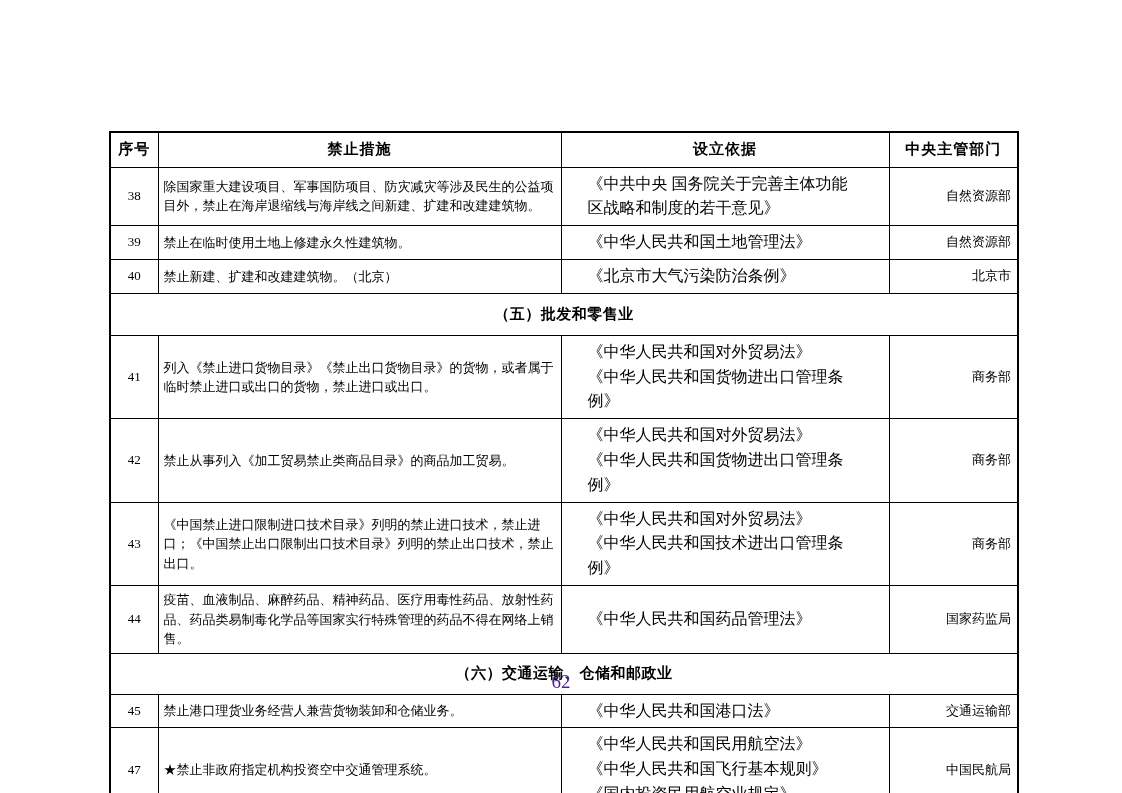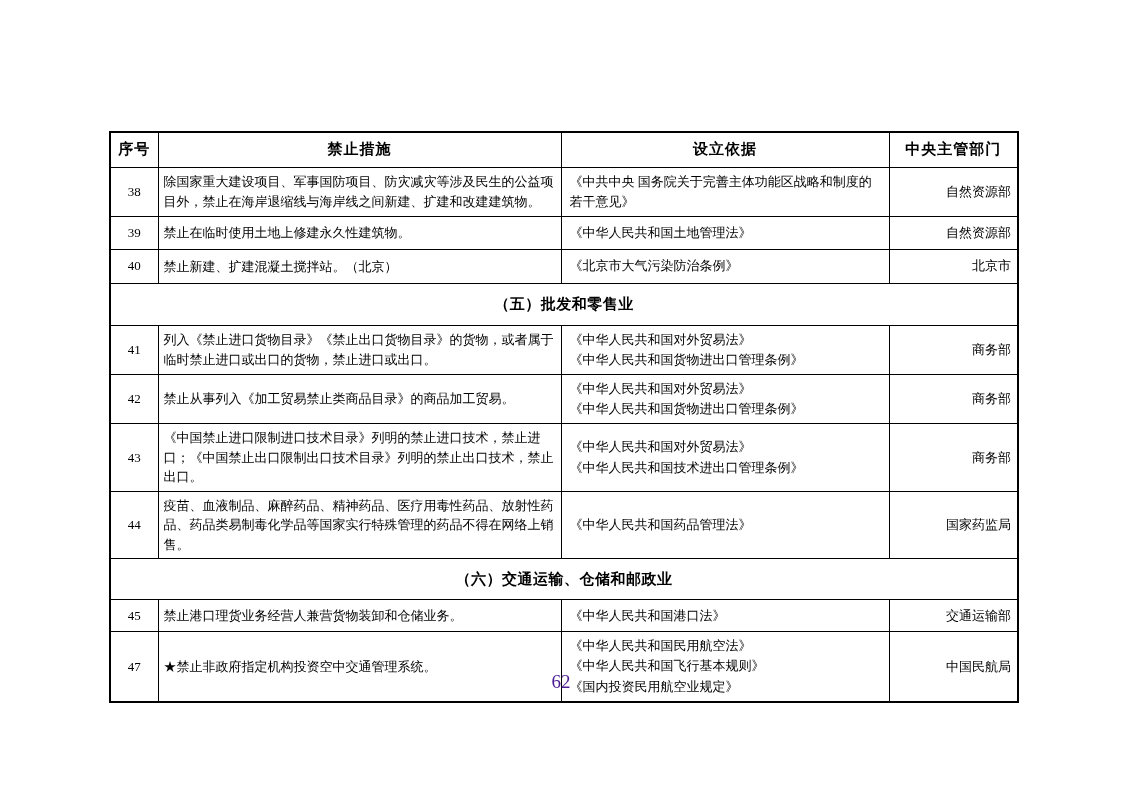--- a/index.html
+++ b/index.html
@@ -14,21 +14,21 @@
   }
   table.doc th, table.doc td { border:1px solid #000; vertical-align:middle; }
 
   th.hcell {
     font-weight:bold; font-size:15px; text-align:center;
     font-family:"Liberation Serif","DejaVu Serif",serif;
     letter-spacing:1px;
   }
   td.c-no   { text-align:center; font-size:13px; }
   td.c-measure { text-align:left; font-size:13px; line-height:1.5; padding:4px 6px 4px 5px; }
-  td.c-basis   { text-align:left; font-size:13px; line-height:1.55; padding:4px 8px; white-space:pre-line; }
+  td.c-basis   { text-align:left; font-size:16px; line-height:1.55; padding:4px 26px; white-space:pre-line; }
   td.c-dept    { text-align:right; font-size:13px; padding:4px 6px; }
   td.c-section {
     font-weight:bold; font-size:15px; text-align:center; padding:4px 8px;
     font-family:"Liberation Sans","DejaVu Sans",sans-serif;
     letter-spacing:0.5px;
   }
   .page-number {
     position:absolute; top:671px; left:0; width:1122px;
     text-align:center; font-size:19px; color:#4c1d95;
   }
@@ -61,21 +61,21 @@
         <td class="c-dept">自然资源部</td>
       </tr>
       <tr style="height:33px">
         <td class="c-no">39</td>
         <td class="c-measure">禁止在临时使用土地上修建永久性建筑物。</td>
         <td class="c-basis">《中华人民共和国土地管理法》</td>
         <td class="c-dept">自然资源部</td>
       </tr>
       <tr style="height:34px">
         <td class="c-no">40</td>
-        <td class="c-measure">禁止新建、扩建混凝土搅拌站。（北京）</td>
+        <td class="c-measure">禁止新建、扩建和改建建筑物。（北京）</td>
         <td class="c-basis">《北京市大气污染防治条例》</td>
         <td class="c-dept">北京市</td>
       </tr>
       <tr style="height:42px">
         <td class="c-section" colspan="4">（五）批发和零售业</td>
       </tr>
       <tr style="height:43px">
         <td class="c-no">41</td>
         <td class="c-measure">列入《禁止进口货物目录》《禁止出口货物目录》的货物，或者属于临时禁止进口或出口的货物，禁止进口或出口。</td>
         <td class="c-basis">《中华人民共和国对外贸易法》

